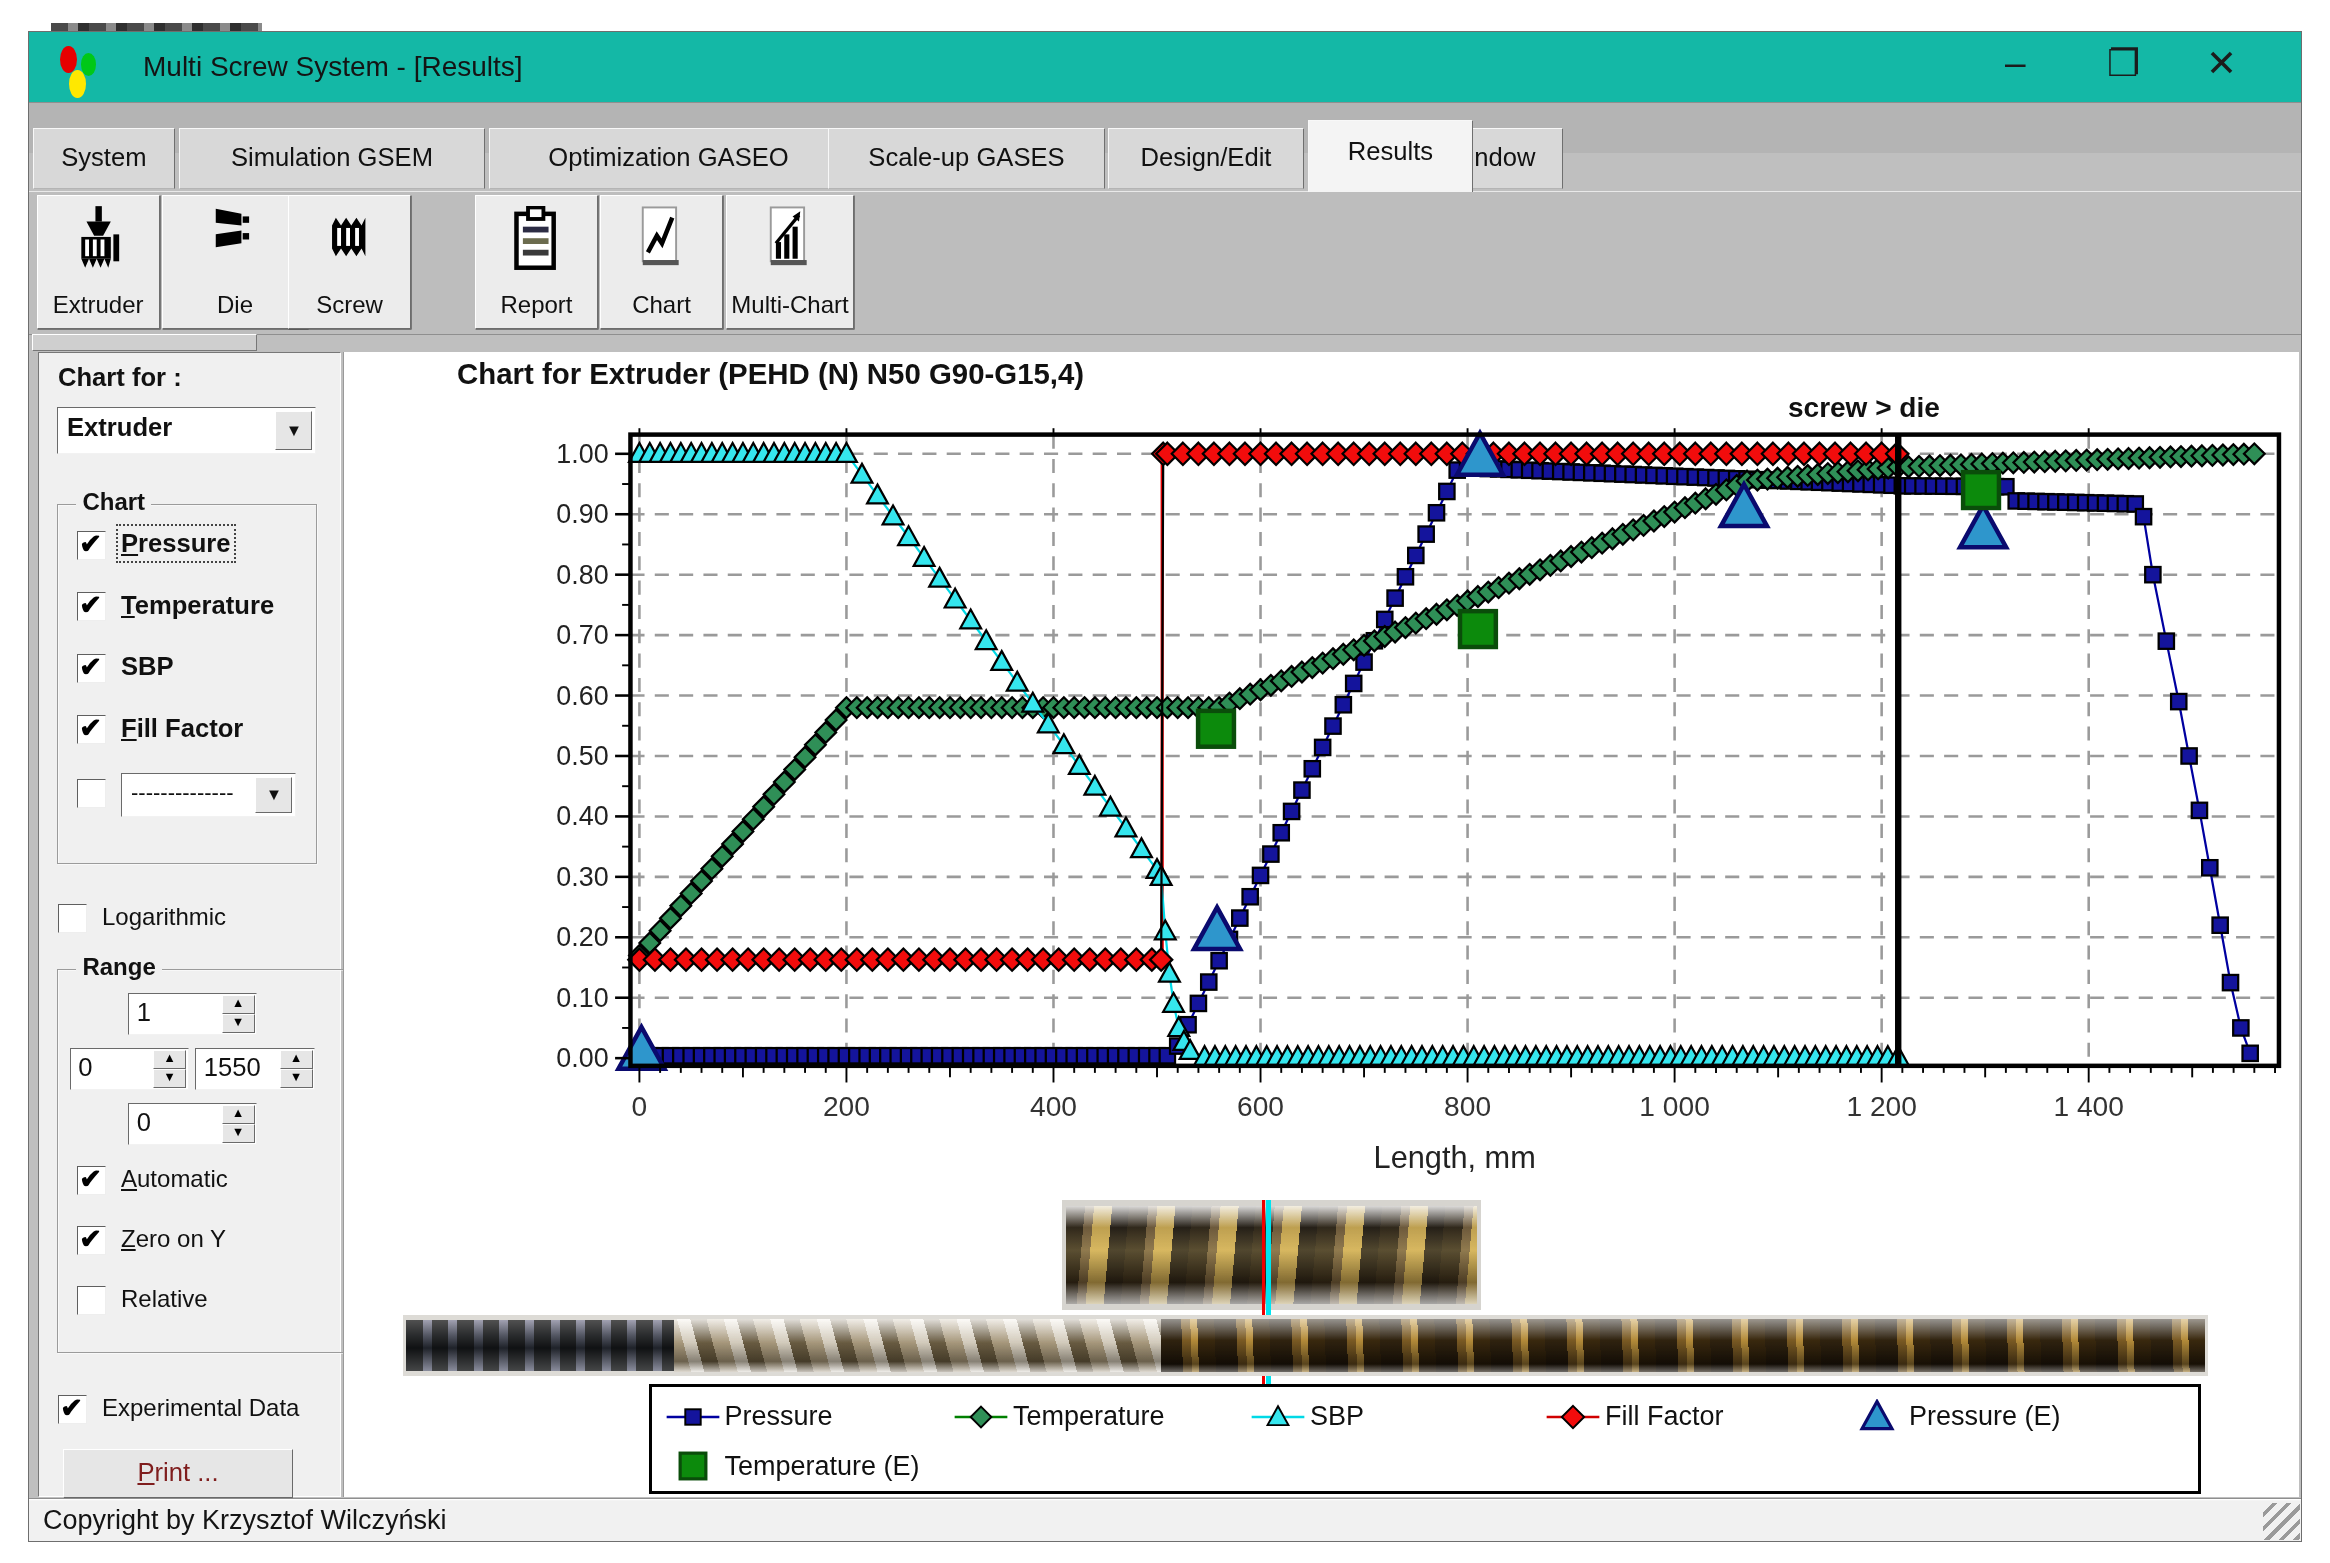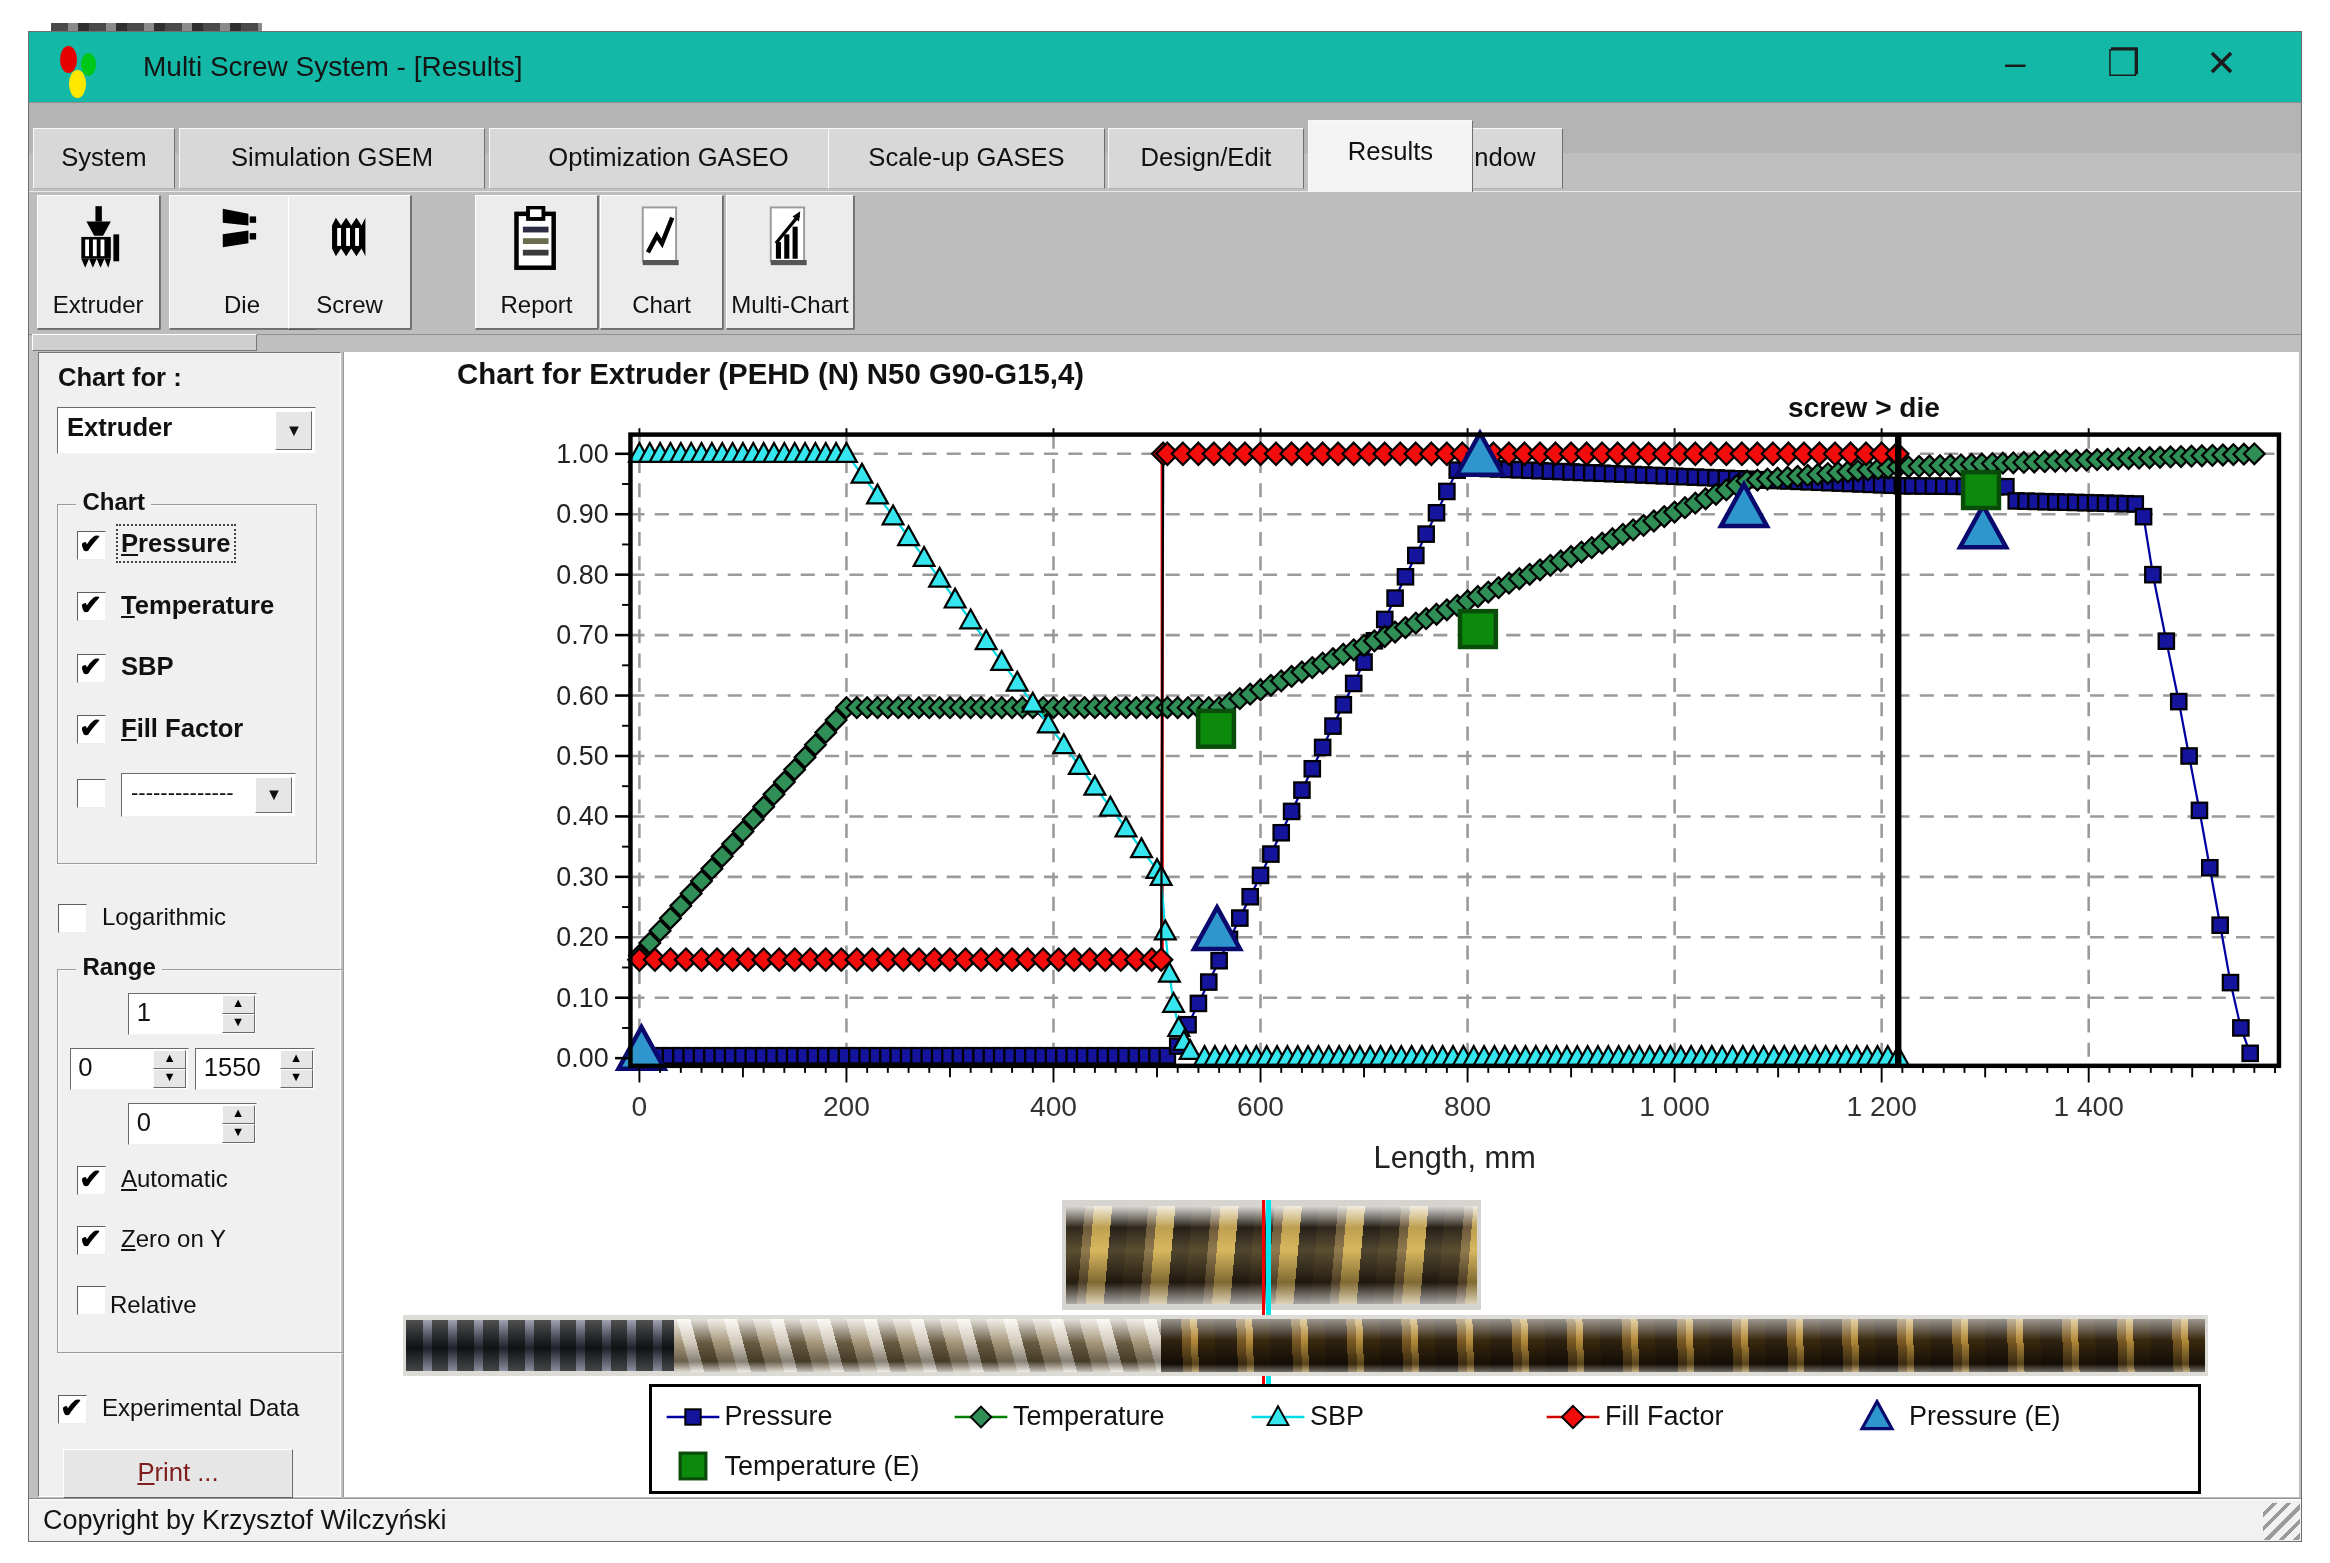--- a/index.html
+++ b/index.html
@@ -104,21 +104,21 @@
             <polygon points="28,24 66,24 54,46 40,46" fill="#000"></polygon>
             <rect x="20" y="48" width="46" height="34" fill="#000"></rect>
             <rect x="26" y="52" width="6" height="26" fill="#fff"></rect>
             <rect x="38" y="52" width="6" height="26" fill="#fff"></rect>
             <rect x="50" y="52" width="6" height="26" fill="#fff"></rect>
             <rect x="70" y="44" width="9" height="42" fill="#000"></rect>
             <polygon points="20,82 26,96 32,82 38,96 44,82 50,96 56,82 62,96 66,82" fill="#000"></polygon>
           </svg>
           <span class="lbl">Extruder</span>
         </div>
-        <div class="abs tbtn" style="left: 140px; width: 146px;">
+        <div class="abs tbtn" style="left: 133px; width: 146px;">
           <svg width="59" height="67" viewBox="0 0 92 104">
             <polygon points="16,4 56,12 56,30 16,26" fill="#000"></polygon>
             <polygon points="16,44 56,38 56,58 16,64" fill="#000"></polygon>
             <rect x="58" y="16" width="10" height="10" fill="#000"></rect>
             <rect x="58" y="42" width="10" height="10" fill="#000"></rect>
           </svg>
           <span class="lbl">Die</span>
         </div>
         <div class="abs tbtn" style="left: 259px; width: 123px;">
           <svg width="59" height="67" viewBox="0 0 92 104">
@@ -238,21 +238,21 @@
         <div id="range-checks" class="abs" style="left:0;top:0;width:100%;height:100%;">
             <div class="abs cb" style="left: 19px; top: 196px;">
               <span class="mark">✔</span>
             </div>
             <div class="abs sblabel normal" style="left: 63px; top: 195px;"><u>A</u>utomatic</div>
             <div class="abs cb" style="left: 19px; top: 256px;">
               <span class="mark">✔</span>
             </div>
             <div class="abs sblabel normal" style="left: 63px; top: 255px;"><u>Z</u>ero on Y</div>
             <div class="abs cb" style="left: 19px; top: 316px;"></div>
-            <div class="abs sblabel normal" style="left: 52px; top: 315px; margin-top: 6px;">Relative</div>
+            <div class="abs sblabel normal" style="left: 63px; top: 315px;">Relative</div>
           </div>
       </div>
 
       <div class="abs" id="exp-row" style="left:0;top:1042px;">
           <div class="abs cb" style="left: 19px; top: 0px;">
             <span class="mark">✔</span>
           </div>
           <div class="abs sblabel normal" style="left: 63px; top: -1.3px;">Experimental Data</div>
         </div>
 

